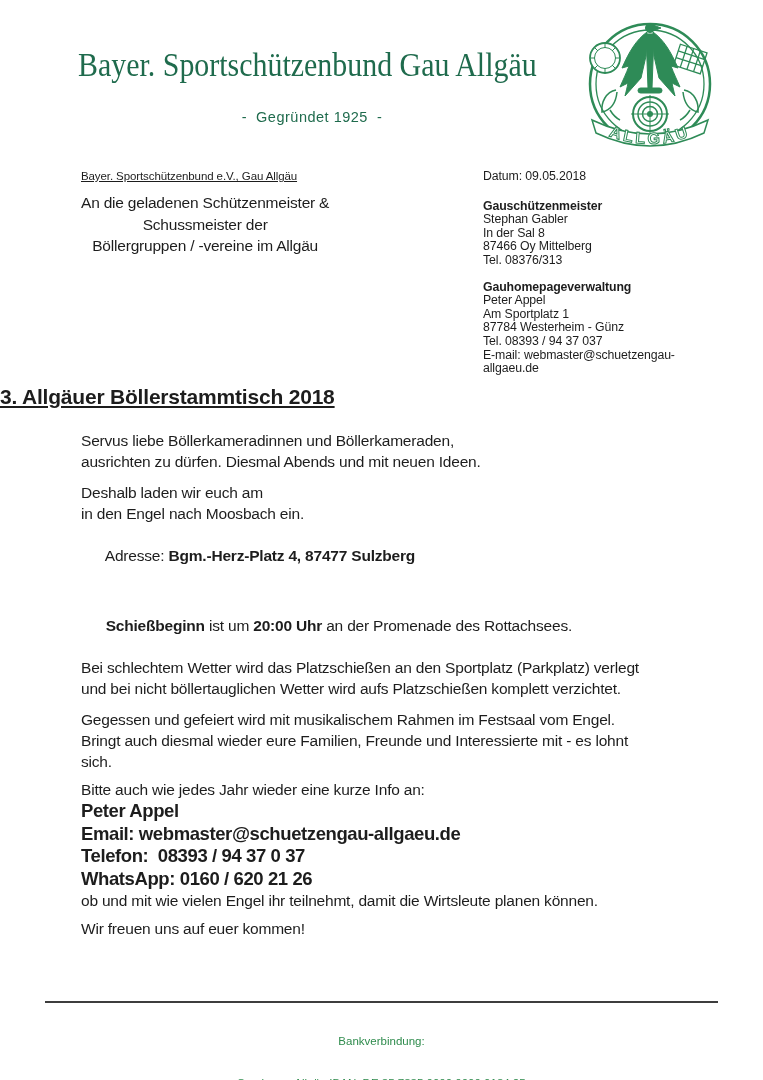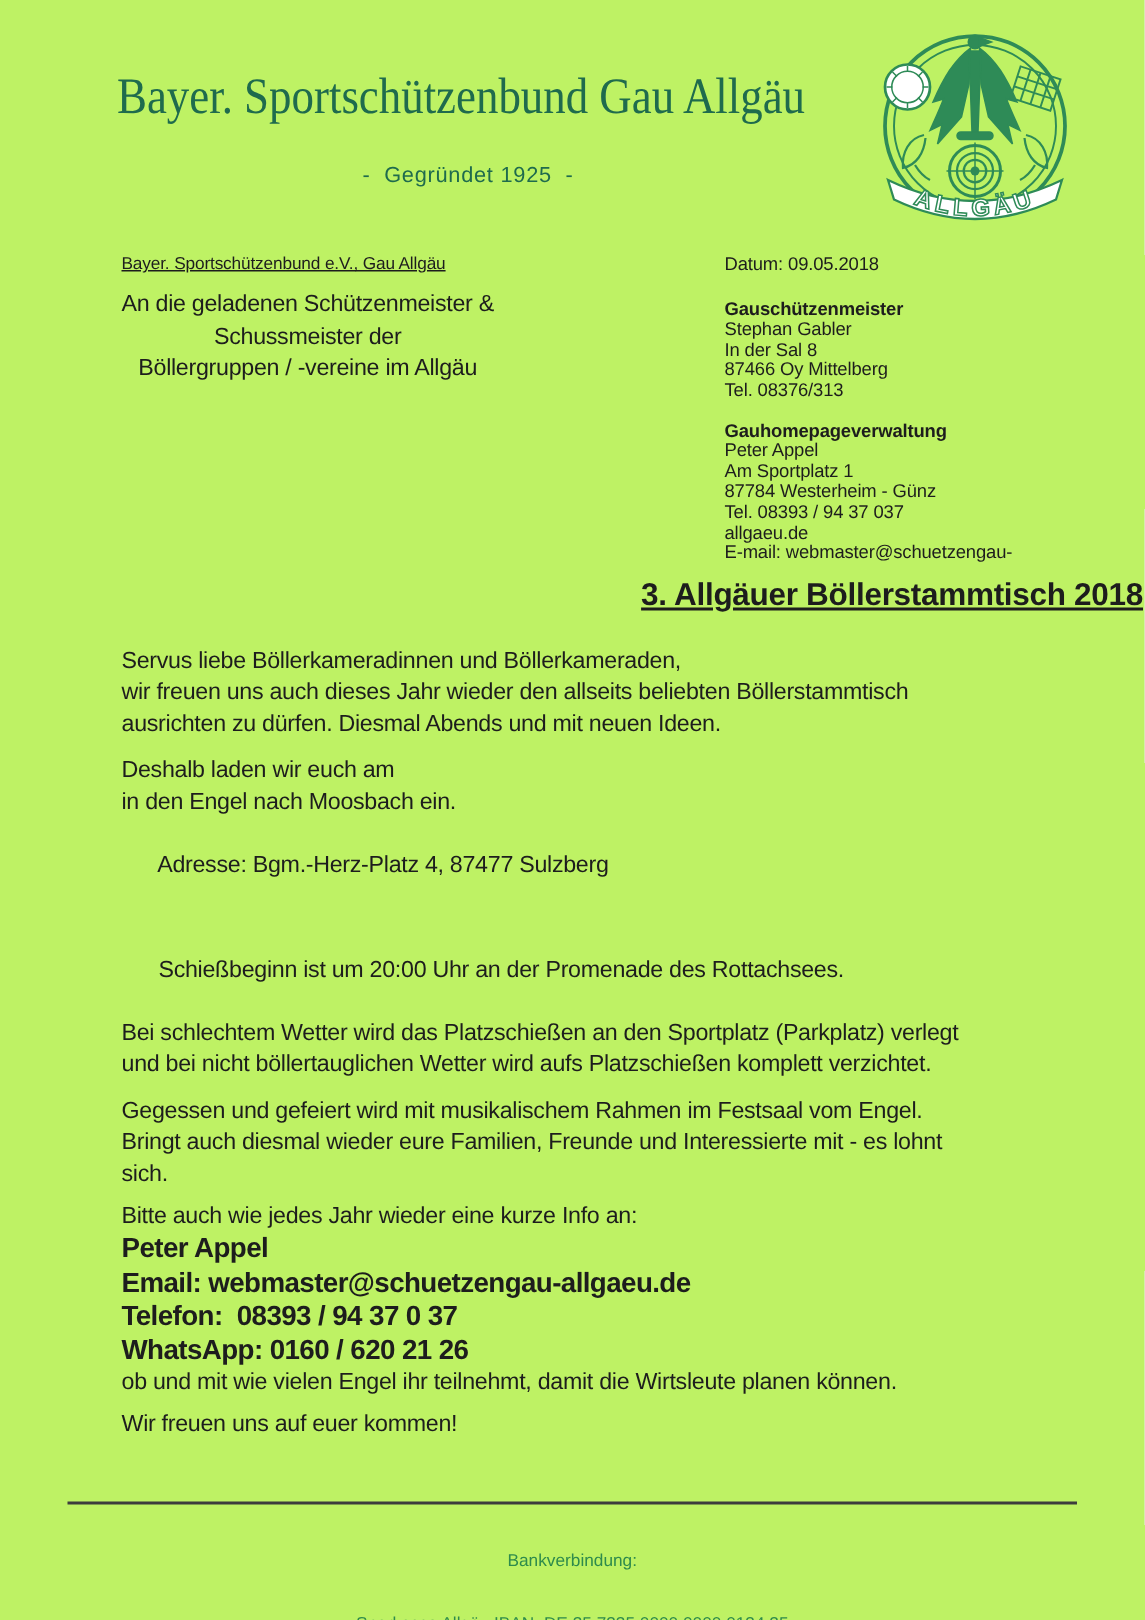--- a/index.html
+++ b/index.html
@@ -1,17 +1,17 @@
 <!DOCTYPE html>
 <html><head>
 <meta charset="utf-8">
 <style>
   html,body{margin:0;padding:0;background:#e8e8e8;}
   .page{
-    position:relative;width:763px;height:1080px;background:#bef264;
+    position:relative;width:763px;height:1080px;background:#ffffff;
     font-family:"Liberation Sans",sans-serif;color:#1d1d1d;overflow:hidden;
     margin:0 auto;
   }
   .abs{position:absolute;}
   .ln{white-space:pre;line-height:21px;font-size:15.5px;letter-spacing:-0.2px;}
   .gap-sm{height:7px;}
   .gap-md{height:10px;}
 
   
   .org-name{
@@ -30,30 +30,30 @@
   .recipient{left:81px;top:192px;}
   .recipient .ln{line-height:21.5px;text-align:center;}
   .rightcol{left:483px;top:170px;width:250px;font-size:12.3px;letter-spacing:-0.1px;}
   .rightcol div{white-space:pre;line-height:13.6px;}
   .rc-title{font-weight:bold;}
   .rc-gap1{height:16px;}
   .rc-gap2{height:13px;}
 
   
   .doc-title{
-    left:0;top:385px;width:762px;text-align:right;
+    left:0;top:385px;width:762px;text-align:left;
     font-size:21px;font-weight:bold;text-decoration:underline;letter-spacing:-0.2px;
   }
 
   
   .body-block{left:81px;top:430px;width:660px;}
   .event-line{white-space:pre;line-height:33px;margin-left:53px;}
   .event-bold{font-size:26px;font-weight:bold;letter-spacing:-0.3px;}
   .event-reg{font-size:20px;letter-spacing:-0.2px;}
-  .b{font-weight:normal;margin-top:24px;}
+  .b{font-weight:bold;margin-top:24px;}
   .contact-bold{font-size:18.5px;font-weight:bold;line-height:22.5px;white-space:pre;letter-spacing:-0.4px;}
 
   
   .foot-rule{left:45px;right:45px;top:1001px;border-top:2px solid #3d3d3d;height:0;}
   .foot-text{left:0;top:1006px;width:763px;text-align:center;color:#2e8b4c;font-size:11.5px;line-height:14px;white-space:pre;}
 </style>
 </head>
 <body>
 
 <div class="page">
@@ -119,29 +119,28 @@
     <div>Stephan Gabler</div>
     <div>In der Sal 8</div>
     <div>87466 Oy Mittelberg</div>
     <div>Tel. 08376/313</div>
     <div class="rc-gap2"></div>
     <div class="rc-title">Gauhomepageverwaltung</div>
     <div>Peter Appel</div>
     <div>Am Sportplatz 1</div>
     <div>87784 Westerheim - Günz</div>
     <div>Tel. 08393 / 94 37 037</div>
+    <div>E-mail: webmaster@schuetzengau-</div>
     <div>allgaeu.de</div>
-    <div>E-mail: webmaster@schuetzengau-</div>
   </div>
 
   <div class="abs doc-title">3. Allgäuer Böllerstammtisch 2018</div>
 
   <div class="abs body-block">
     <div class="ln">Servus liebe Böllerkameradinnen und Böllerkameraden,</div>
-    <div class="ln">wir freuen uns auch dieses Jahr wieder den allseits beliebten Böllerstammtisch</div>
     <div class="ln">ausrichten zu dürfen. Diesmal Abends und mit neuen Ideen.</div>
     <div class="gap-md"></div>
     <div class="ln">Deshalb laden wir euch am</div>
     <div class="ln">in den Engel nach Moosbach ein.</div>
     <div class="ln">
       <span>Adresse: </span><span class="b">Bgm.-Herz-Platz 4, 87477 Sulzberg</span>
     </div>
     <div class="gap-sm"></div>
     <div class="ln">
       <span class="b">Schießbeginn</span><span> ist um </span><span class="b">20:00 Uhr</span><span> an der Promenade des Rottachsees.</span>

